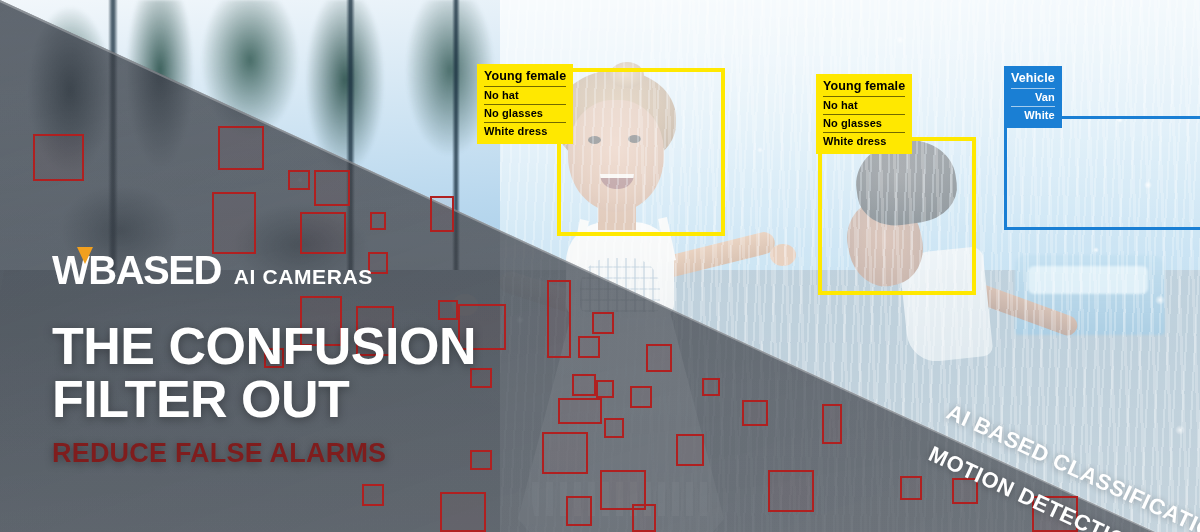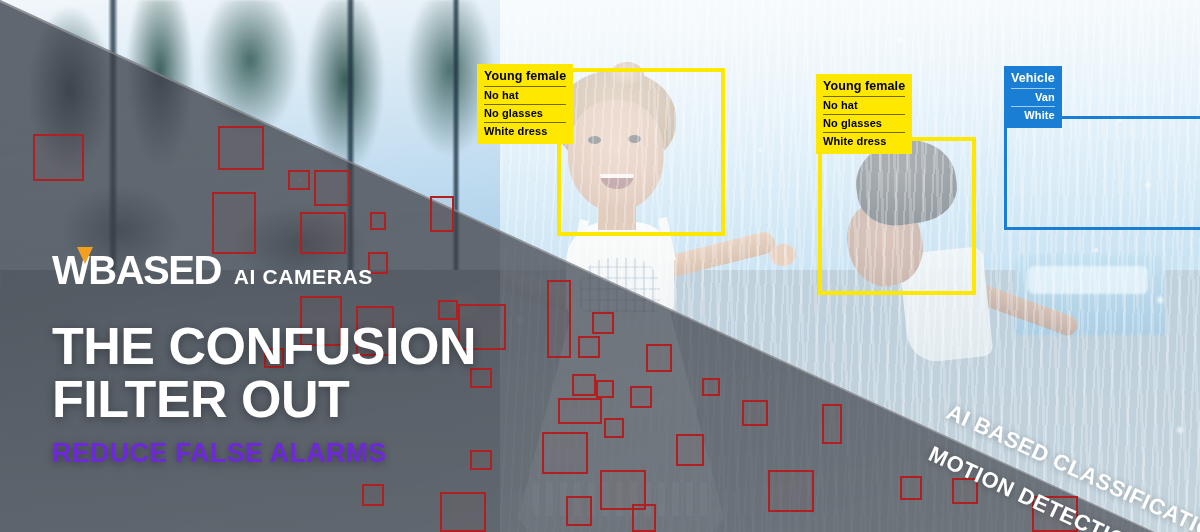--- a/index.html
+++ b/index.html
@@ -234,21 +234,21 @@
 
   .headline {
     position:absolute; left:52px; top:320px;
     color:#fff; font-weight:bold;
     font-size:52px; line-height:1.02;
     letter-spacing:-.5px;
     text-shadow:0 2px 10px rgba(0,0,0,.35);
   }
   .subhead {
     position:absolute; left:52px; top:438px;
-    color:#6d28d9; font-weight:bold;
+    color:#7f1d1d; font-weight:bold;
     font-size:27px; letter-spacing:.2px;
     text-shadow:0 2px 8px rgba(0,0,0,.35);
   }
 
   
   .feat {
     position:absolute;
     color:#fff; font-weight:bold;
     font-size:22px; letter-spacing:.6px;
     transform-origin:left center;

